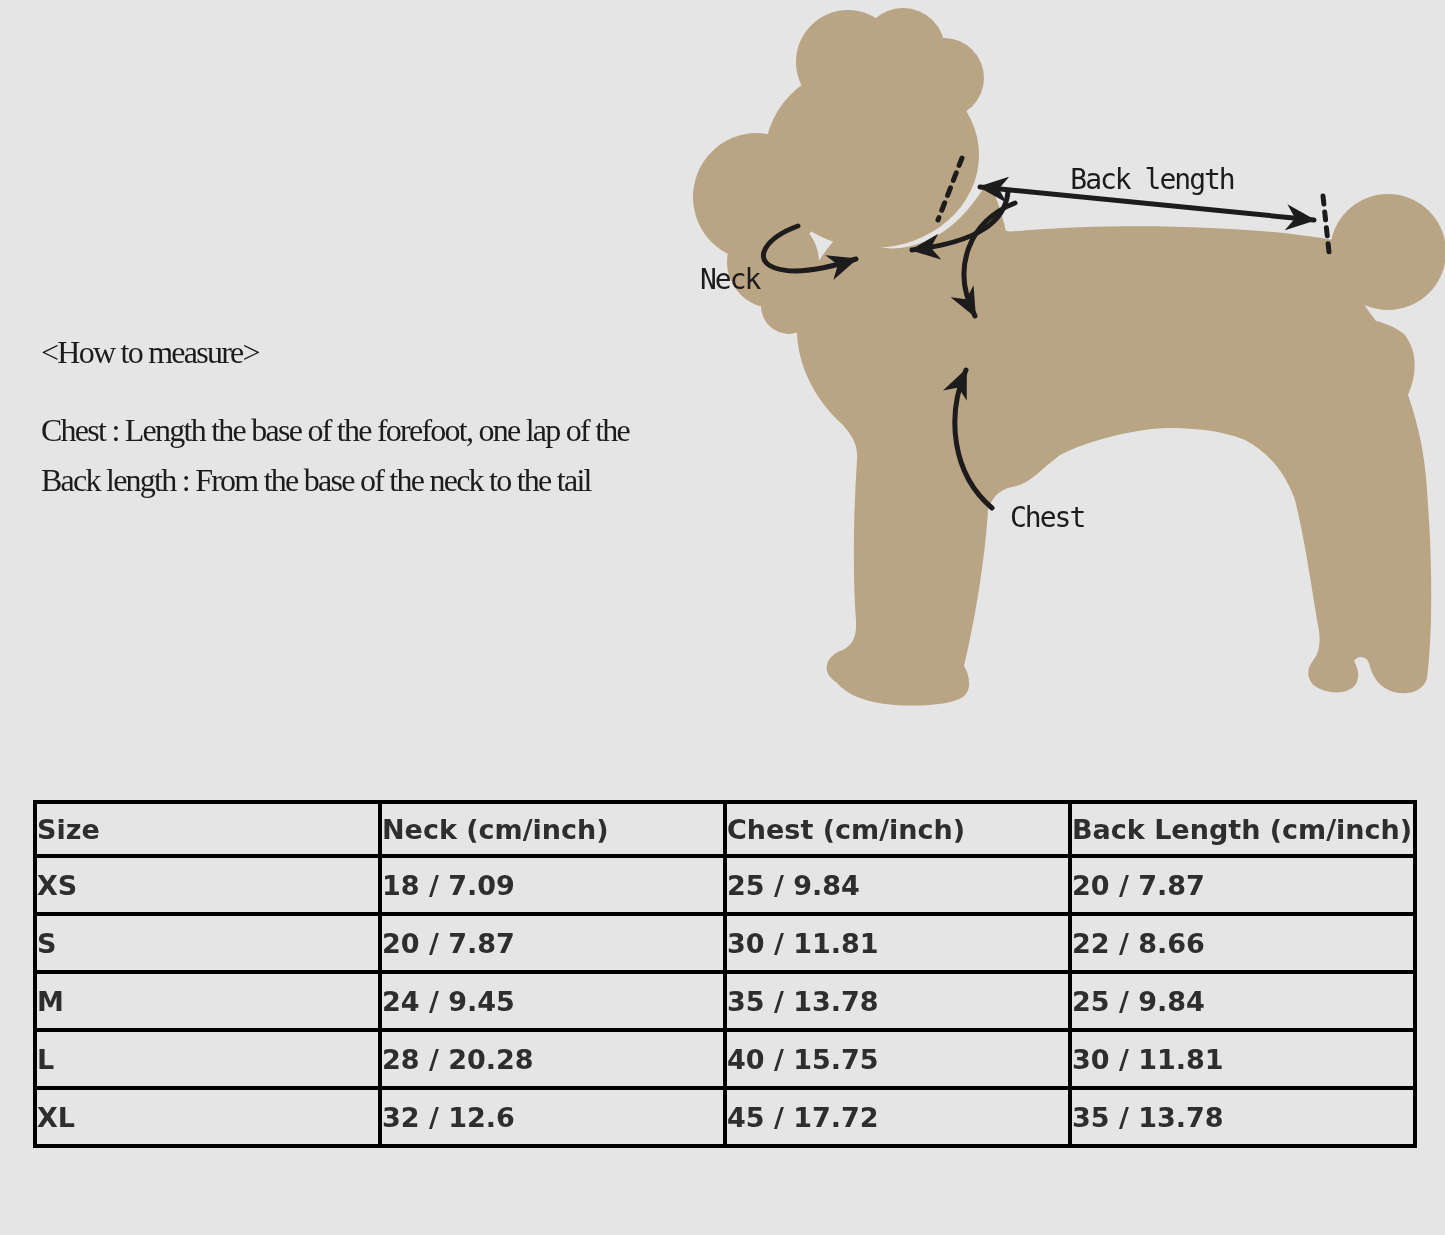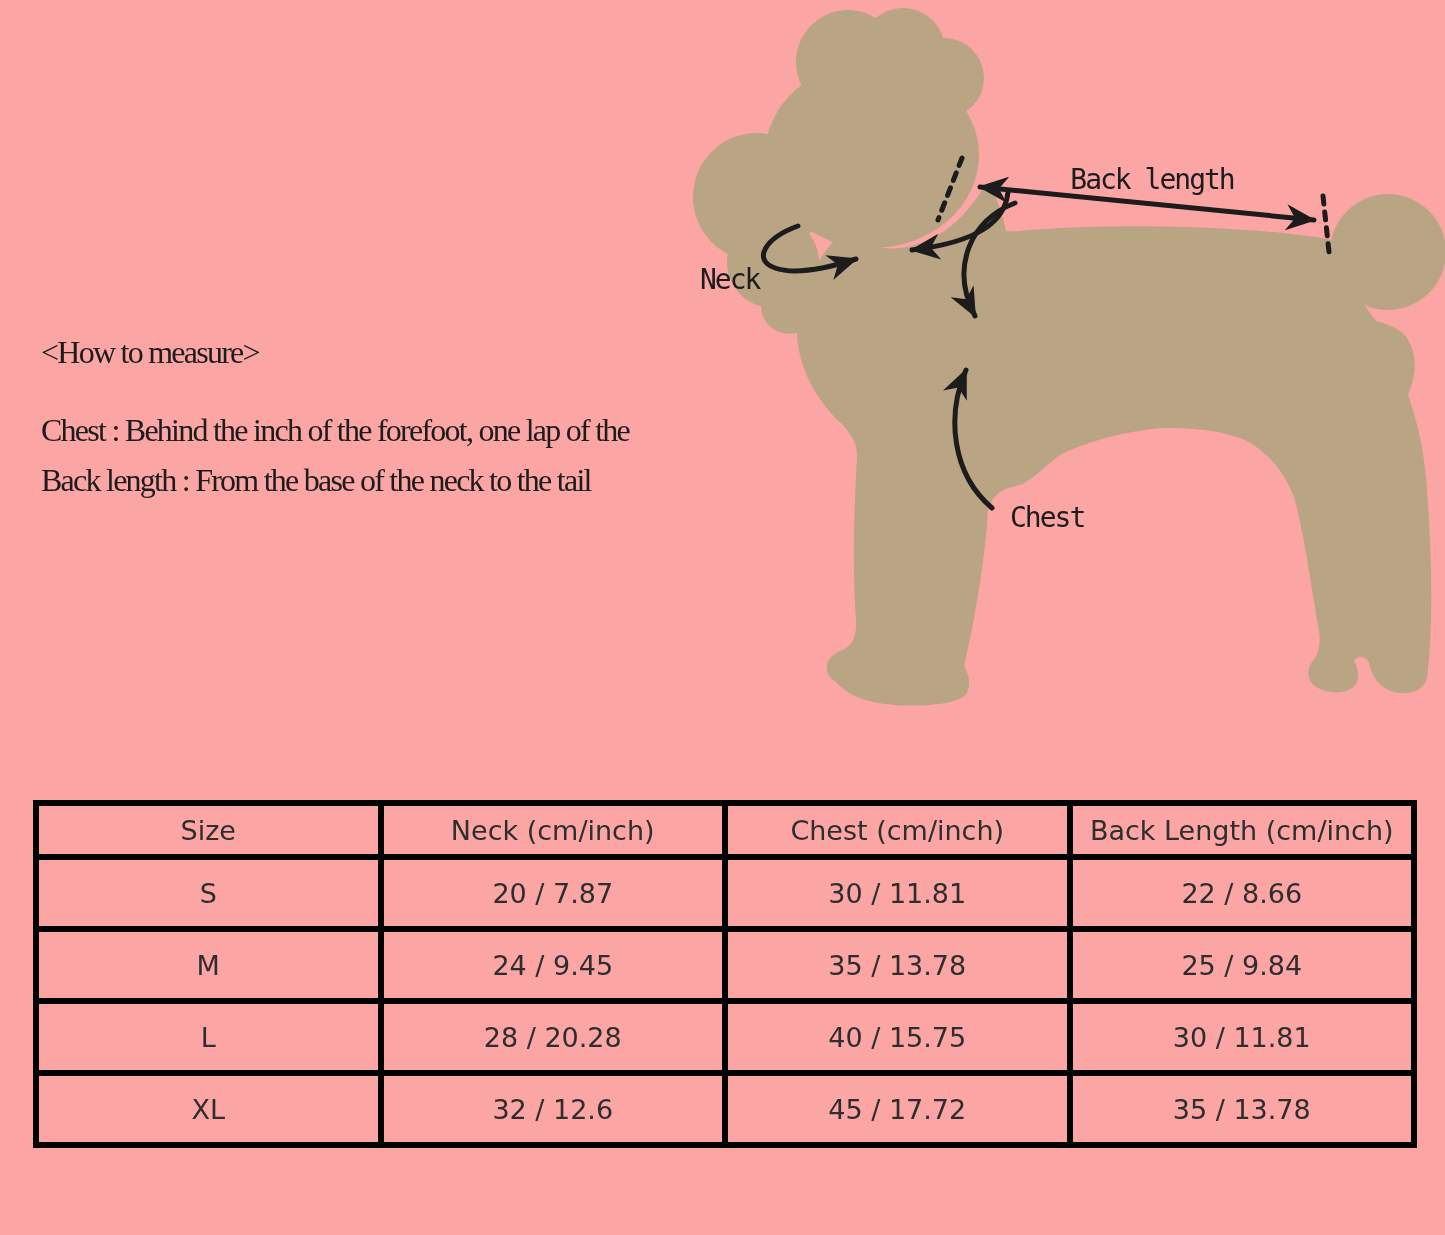--- a/index.html
+++ b/index.html
@@ -1,21 +1,21 @@
 <!DOCTYPE html>
 <html><head>
 <meta charset="utf-8">
 <style>
   * { margin: 0; padding: 0; box-sizing: border-box; }
   html, body { background: #ffffff; }
   .page {
     position: relative;
     width: 1445px;
     height: 1235px;
-    background: #fca5a5;
+    background: #e5e5e5;
     overflow: hidden;
     font-family: "DejaVu Sans", "Liberation Sans", sans-serif;
   }
   .diagram-svg {
     position: absolute;
     left: 0; top: 0;
     width: 1445px; height: 780px;
   }
   .diagram-label {
     font-family: "DejaVu Sans Mono", "Liberation Mono", monospace;
@@ -41,24 +41,24 @@
     left: 33px;
     top: 800px;
     width: 1384px;
     height: 348px;
     border-collapse: collapse;
     table-layout: fixed;
     color: #2e2e2e;
     font-size: 27px;
   }
   .size-table th, .size-table td {
-    border: 6px solid #000000;
-    text-align: center;
+    border: 4px solid #000000;
+    text-align: left;
     vertical-align: middle;
-    font-weight: normal;
+    font-weight: bold;
     padding: 0;
   }
   .size-table thead tr { height: 54px; }
   .size-table tbody tr { height: 49px; }
 </style>
 </head>
 <body>
 
 <div class="page">
 
@@ -132,35 +132,41 @@
     </g>
 
     <text class="diagram-label" x="1152" y="189" text-anchor="middle">Back length</text>
     <text class="diagram-label" x="700" y="289">Neck</text>
     <text class="diagram-label" x="1010" y="527">Chest</text>
   </svg>
 
   <div class="instructions">
     <div class="instructions-heading">&lt;How to measure&gt;</div>
     <div class="instruction-lines">
-      <div class="instruction-line">Chest : Behind the inch of the forefoot, one lap of the</div>
+      <div class="instruction-line">Chest : Length the base of the forefoot, one lap of the</div>
       <div class="instruction-line">Back length : From the base of the neck to the tail</div>
     </div>
   </div>
 
   <table class="size-table">
     <thead>
       <tr>
         <th>Size</th>
         <th>Neck (cm/inch)</th>
         <th>Chest (cm/inch)</th>
         <th>Back Length (cm/inch)</th>
       </tr>
     </thead>
     <tbody>
+      <tr>
+        <td>XS</td>
+        <td>18 / 7.09</td>
+        <td>25 / 9.84</td>
+        <td>20 / 7.87</td>
+      </tr>
       <tr>
         <td>S</td>
         <td>20 / 7.87</td>
         <td>30 / 11.81</td>
         <td>22 / 8.66</td>
       </tr>
       <tr>
         <td>M</td>
         <td>24 / 9.45</td>
         <td>35 / 13.78</td>

